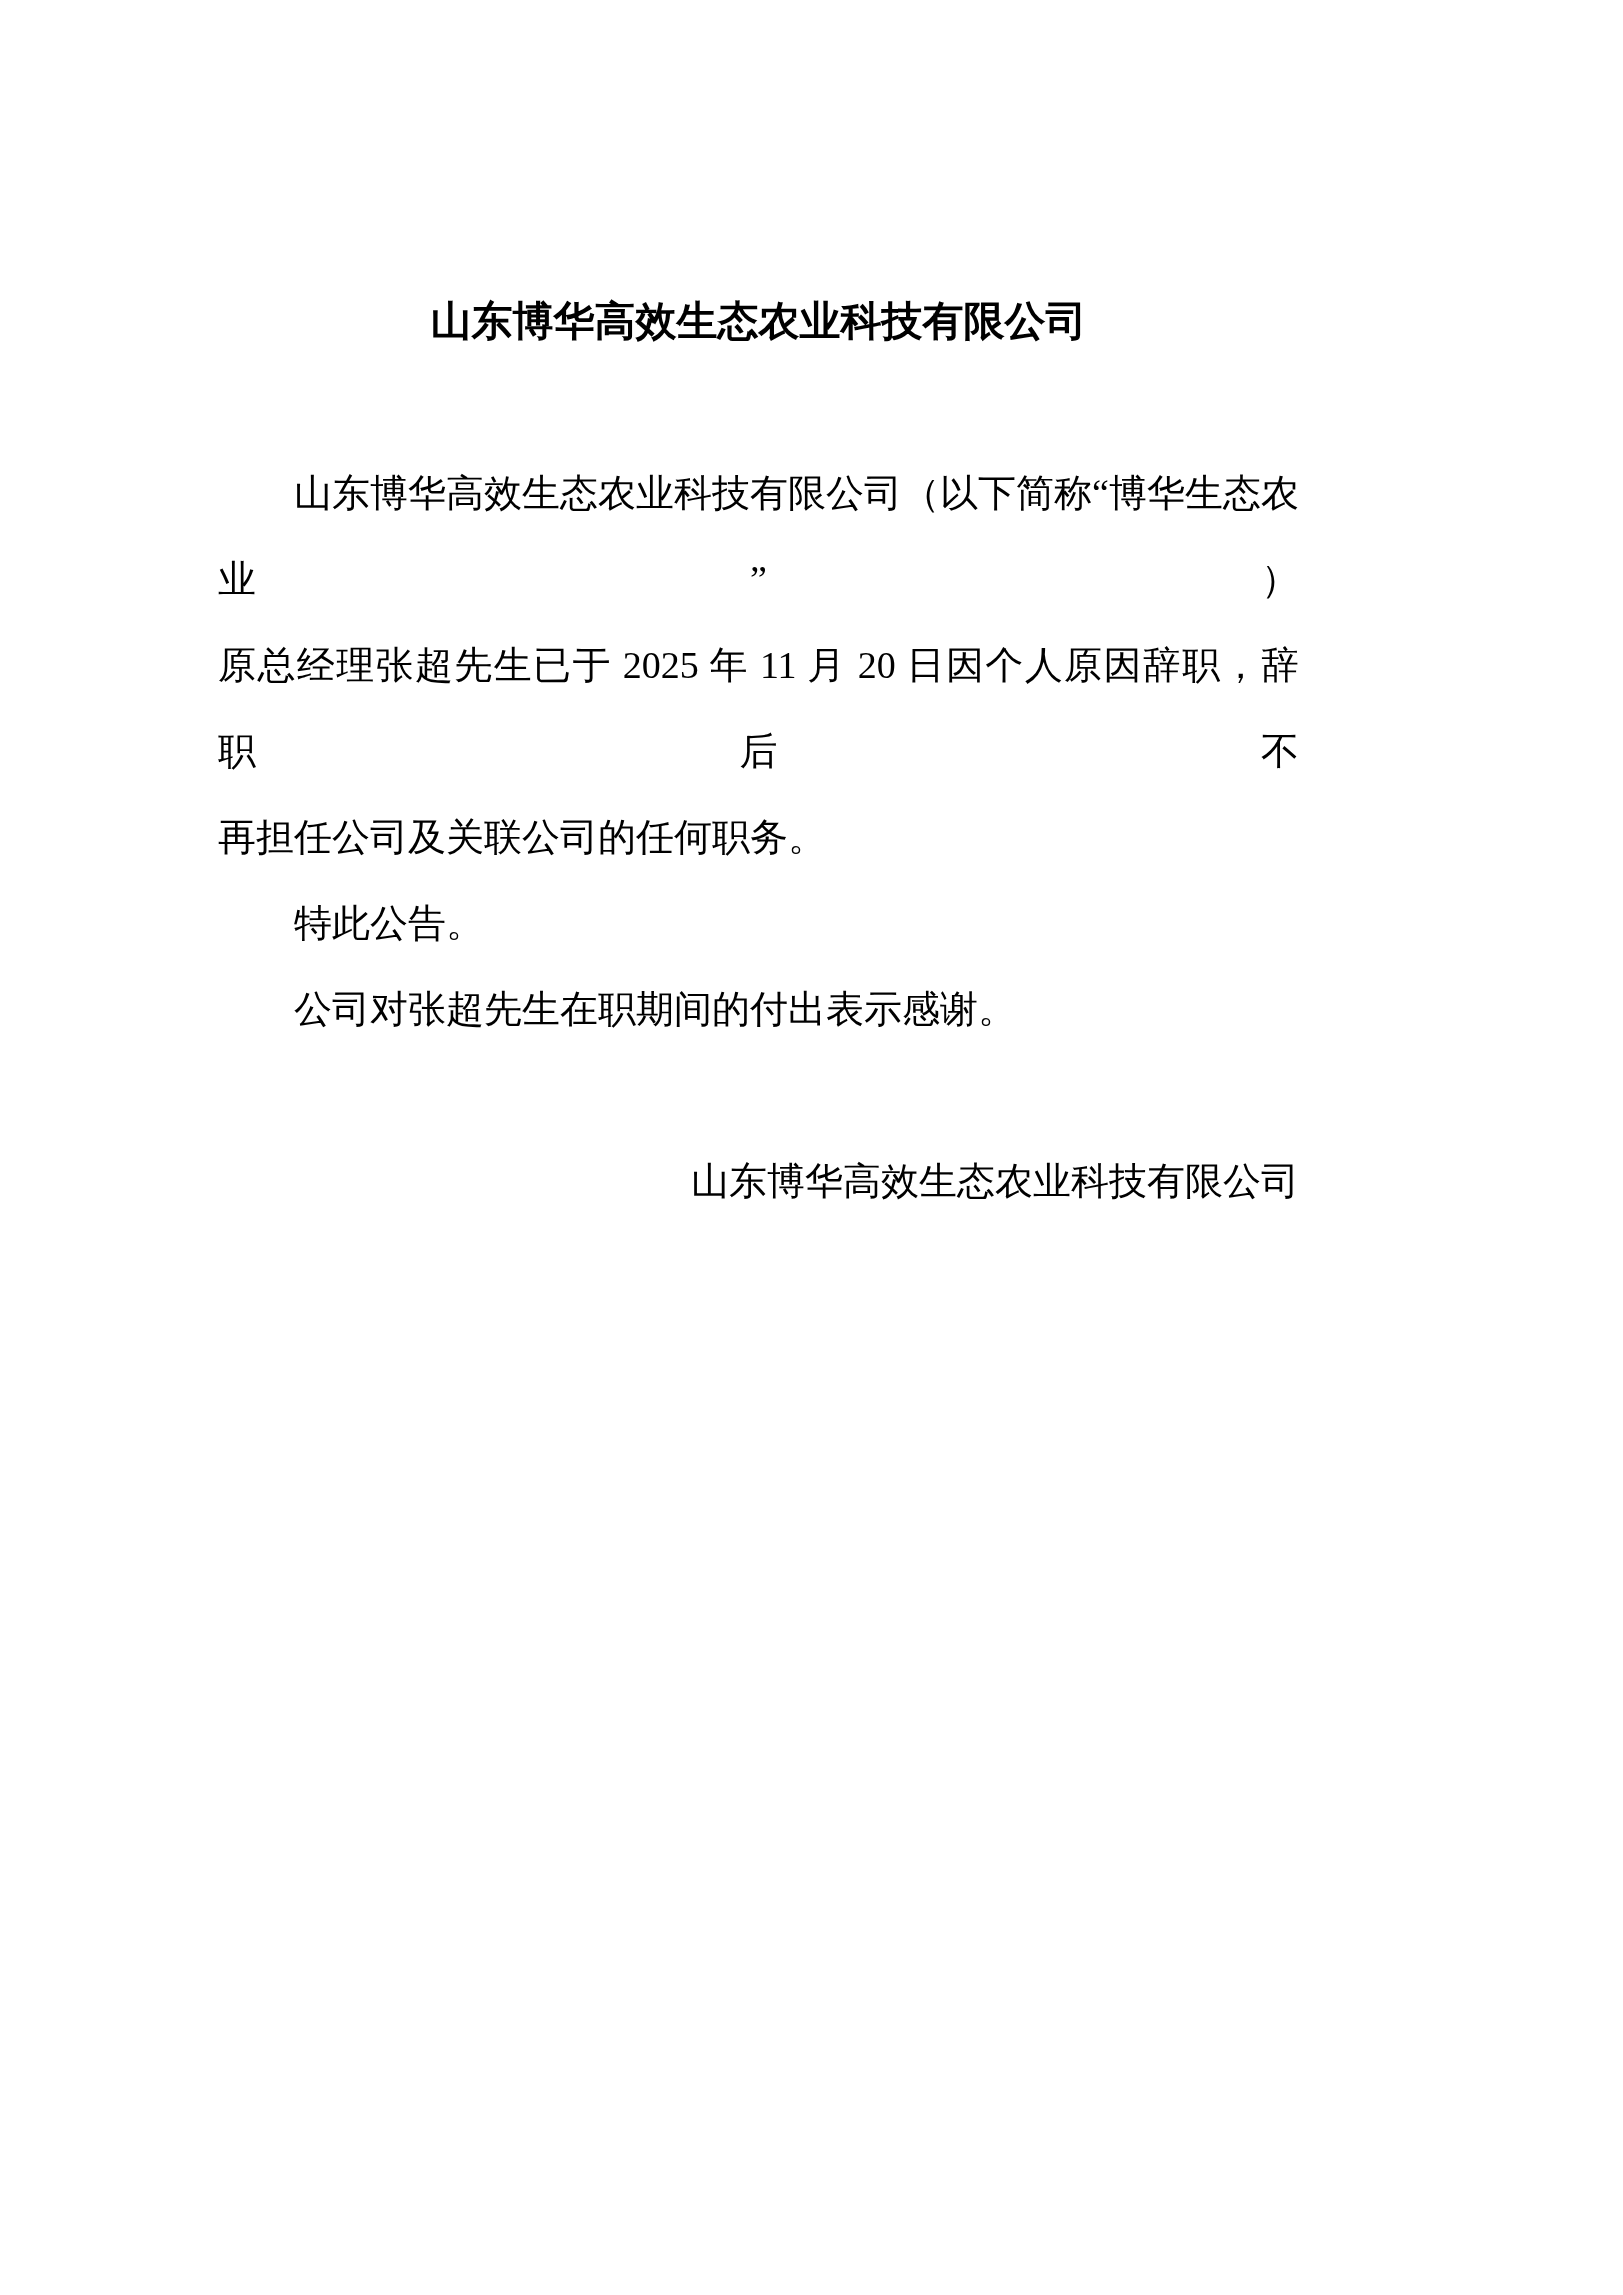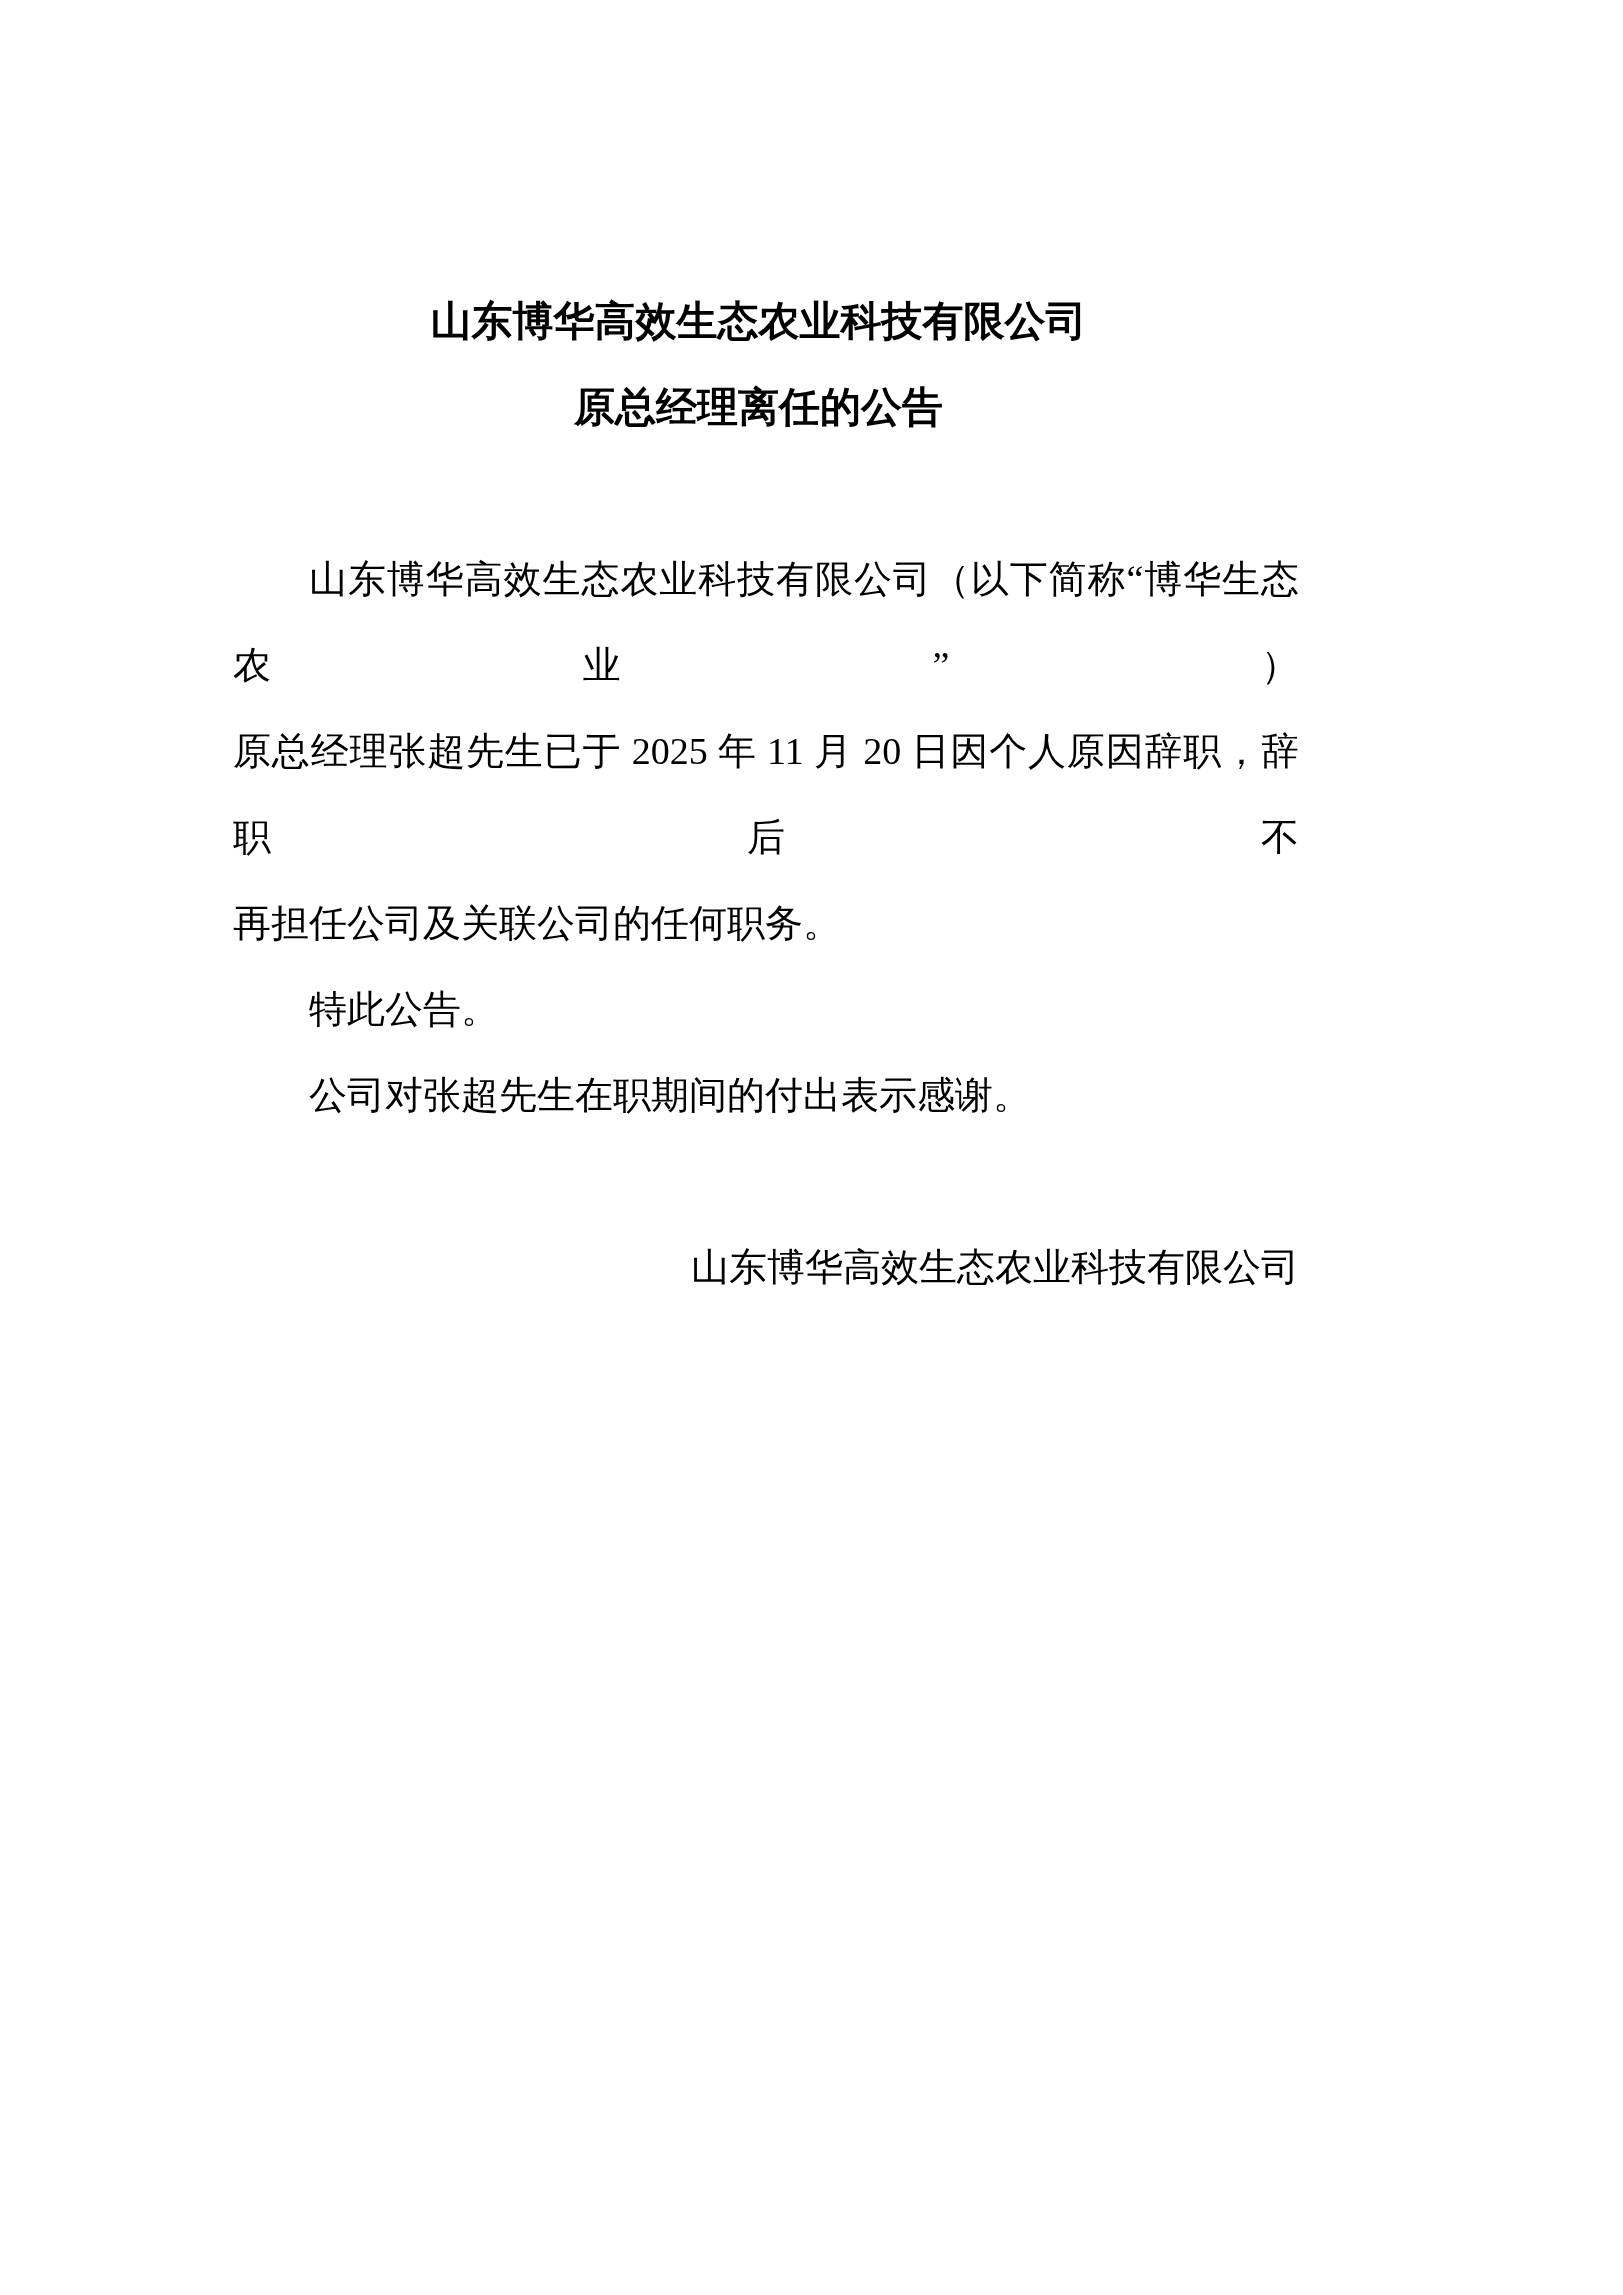--- a/index.html
+++ b/index.html
@@ -22,21 +22,20 @@
     line-height: 86px;
   }
   .title-line {
     text-align: center;
     font-weight: bold;
     font-size: 41px;
     line-height: 86px;
   }
   .body-line {
     text-align: justify;
-    margin-left: 15px;
   }
   .body-line.flush {
     text-align-last: justify;
   }
   .indent-2em {
     text-indent: 2em;
   }
   .spacer-line {
     height: 86px;
   }
@@ -48,21 +47,20 @@
   }
 </style>
 </head>
 <body>
 
 <div class="page">
   <div class="content">
 
     <div class="title-line">山东博华高效生态农业科技有限公司</div>
 
-    <div class="title-line">原总经理离任的公告</div>
 
     <div class="spacer-line"></div>
 
     <div class="body-line flush indent-2em">山东博华高效生态农业科技有限公司（以下简称“博华生态农业”）</div>
 
     <div class="body-line flush">原总经理张超先生已于 2025 年 11 月 20 日因个人原因辞职，辞职后不</div>
 
     <div class="body-line">再担任公司及关联公司的任何职务。</div>
 
     <div class="body-line indent-2em">特此公告。</div>

